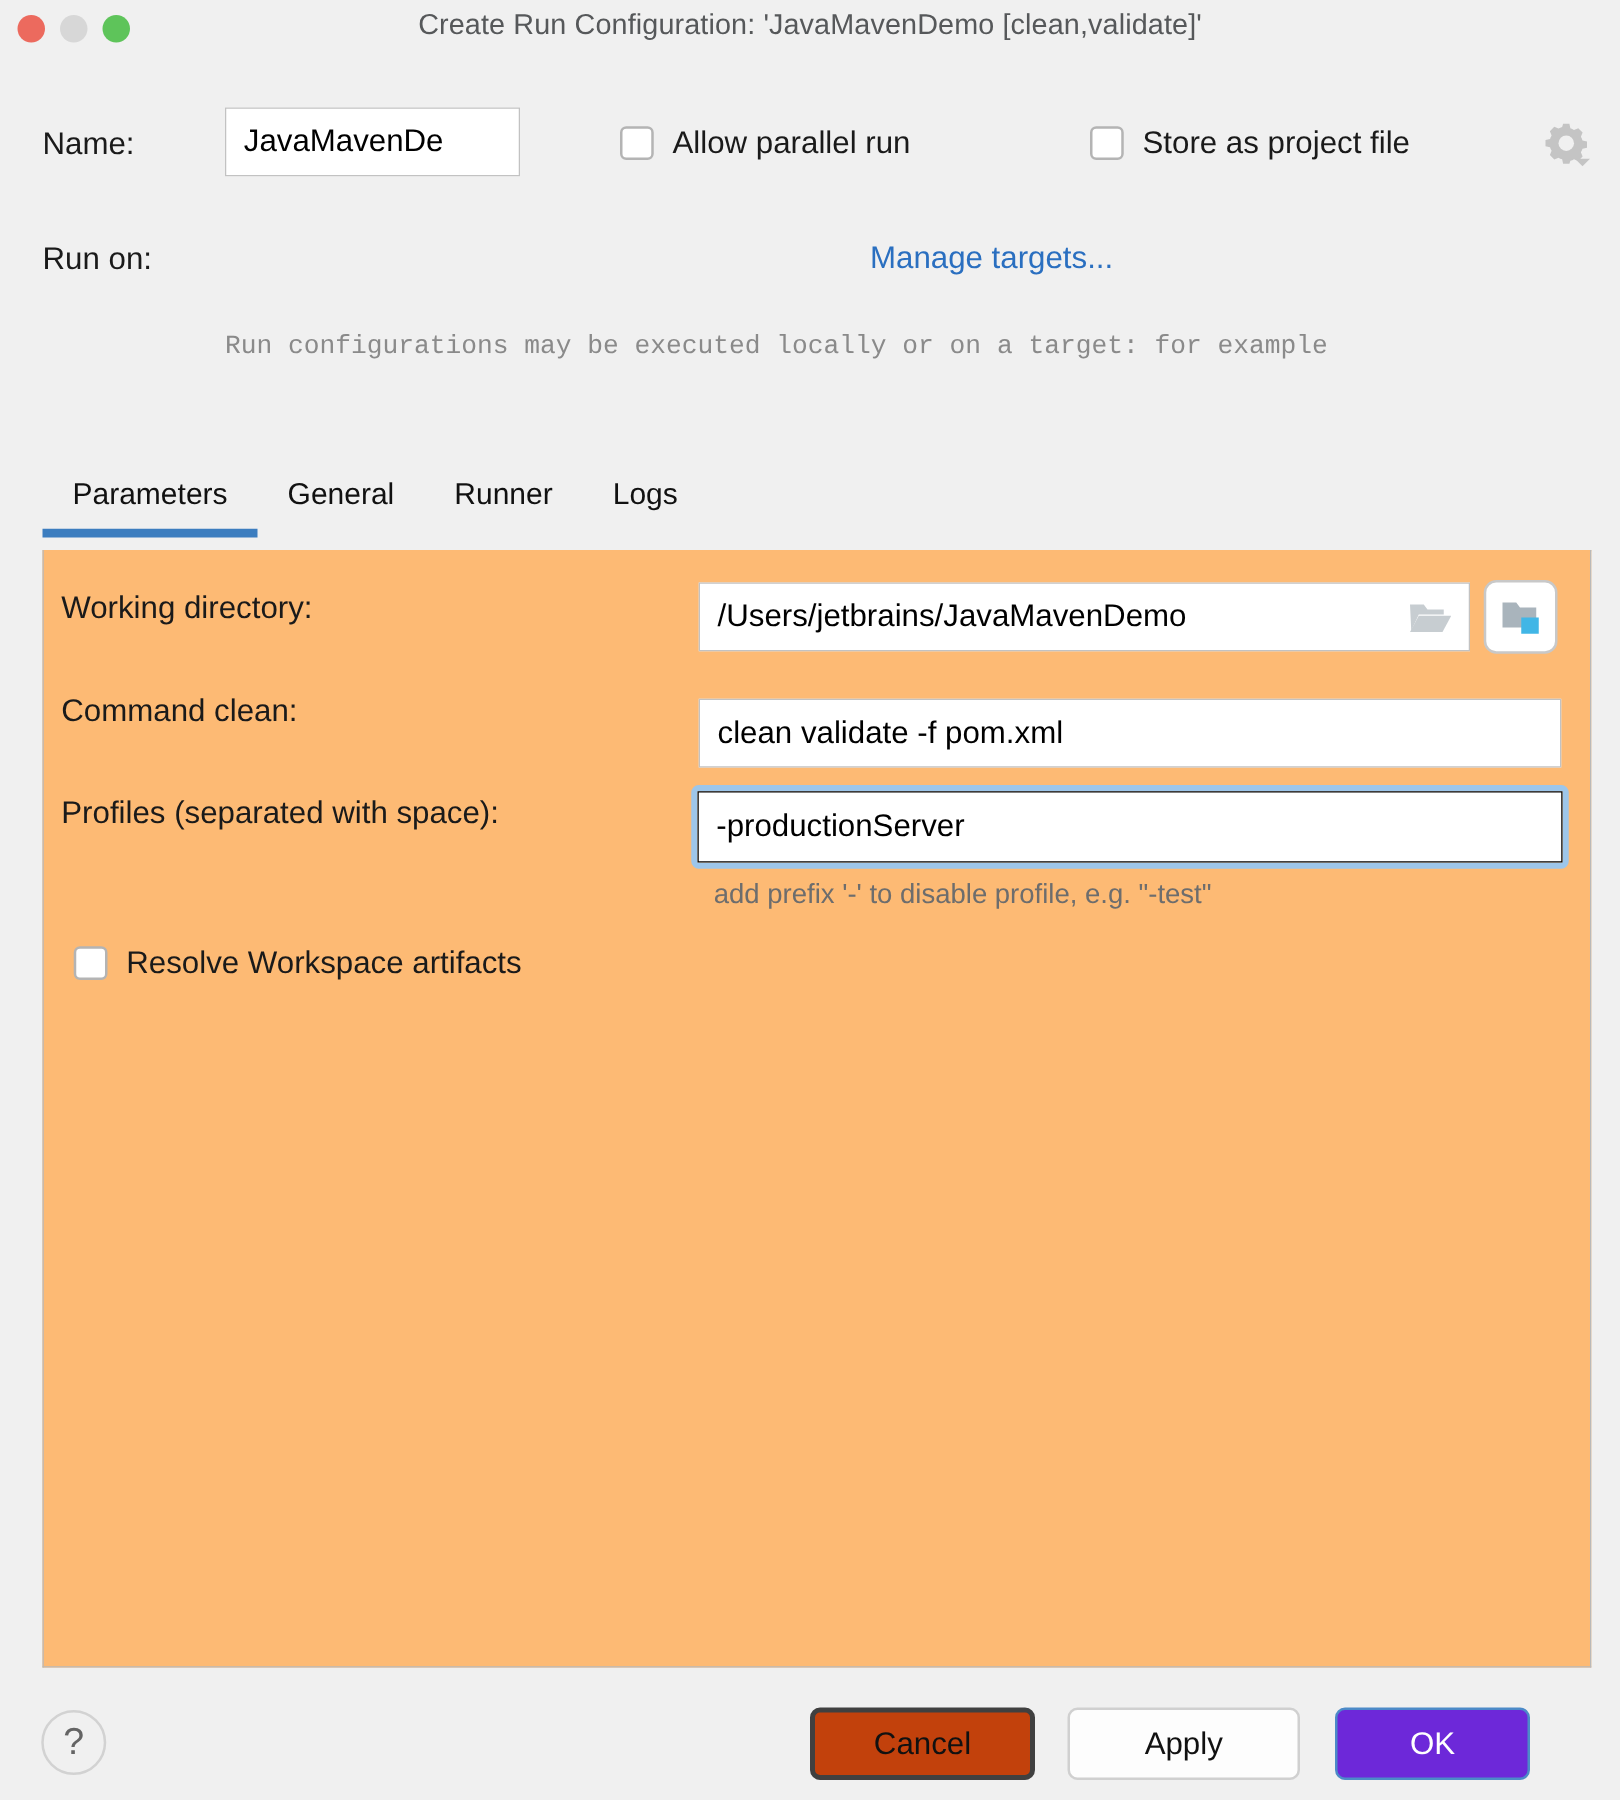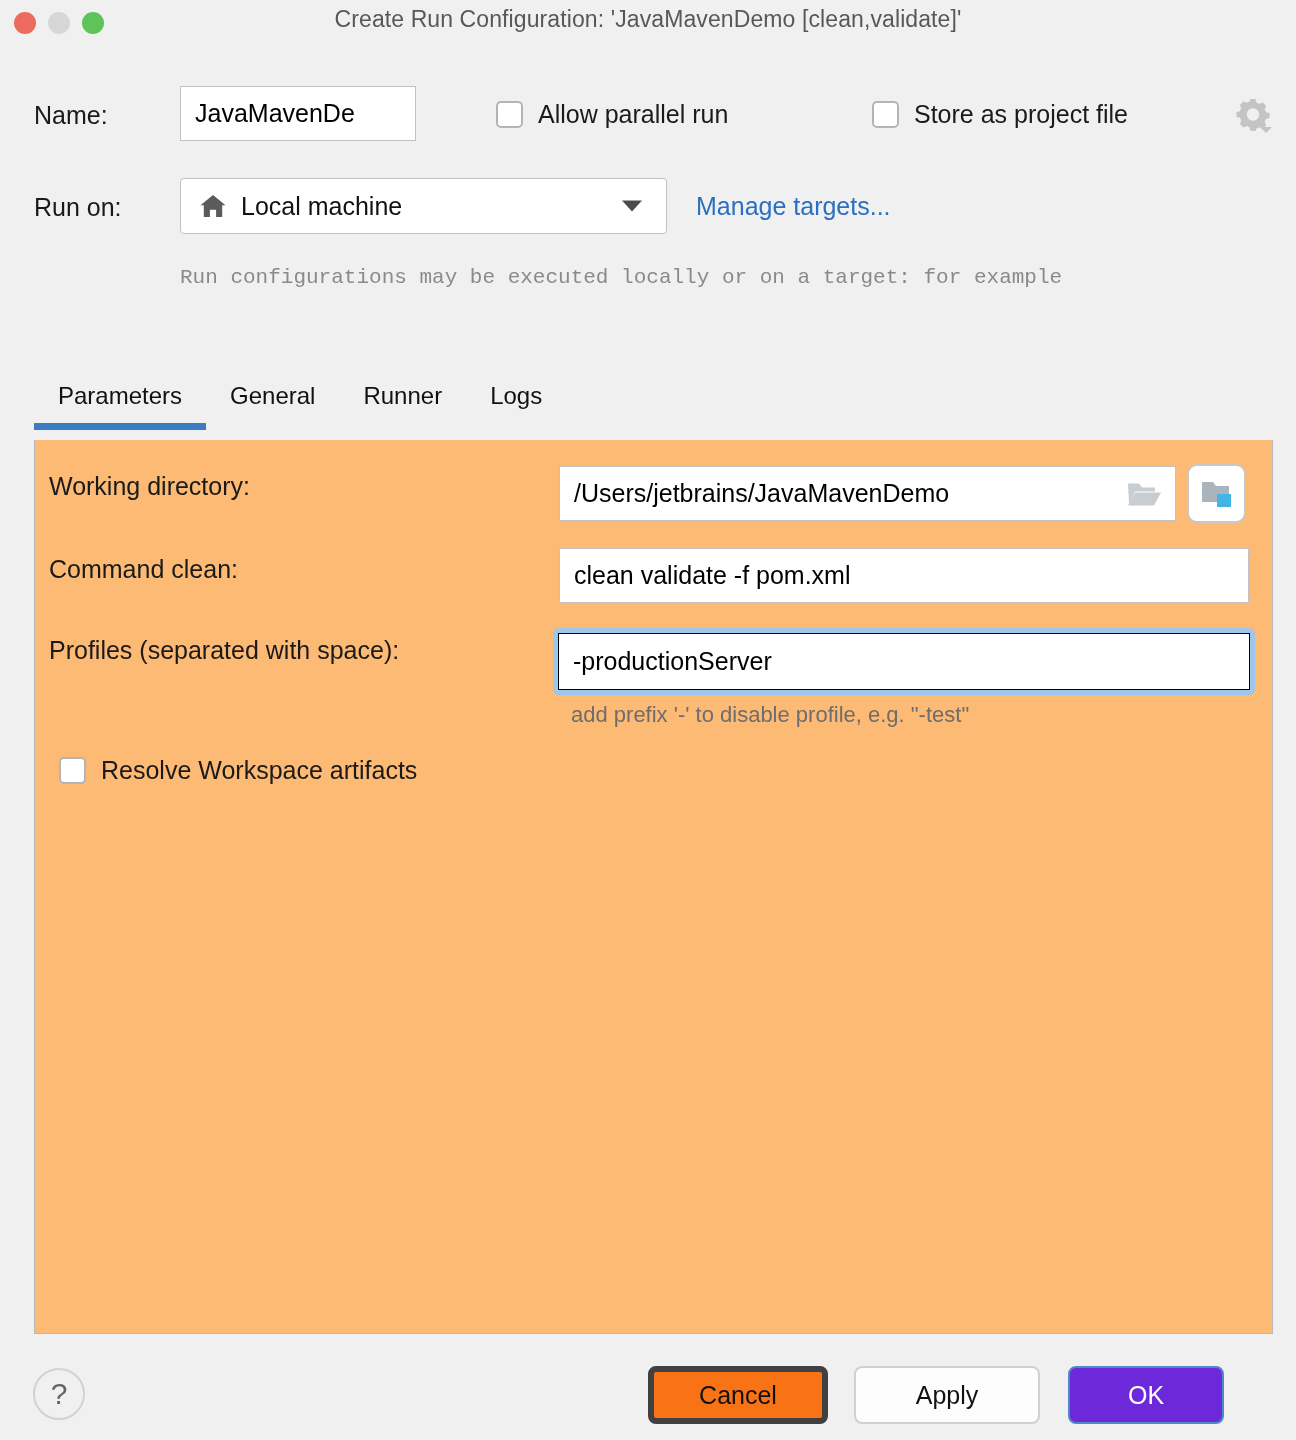--- a/index.html
+++ b/index.html
@@ -125,21 +125,21 @@
   #row-cmd    { left: 14px; top: 115px; }
   #row-prof   { left: 14px; top: 196px; }
 
   .ptext {
     position: absolute;
     background: #fff; border: 1px solid #c2c2c2;
     font-size: 25px; color: #000;
     padding: 0 14px; display: flex; align-items: center;
   }
   #wd-field   { left: 524px; top: 26px; width: 617px; height: 55px; }
-  #cmd-field  { left: 524px; top: 108px; width: 690px; height: 55px; }
+  #cmd-field  { left: 524px; top: 119px; width: 690px; height: 55px; }
 
   #wd-folder-icon { position: absolute; right: 14px; top: 50%; transform: translateY(-50%); }
 
   #wd-macro-btn {
     position: absolute; left: 1152px; top: 24px;
     width: 59px; height: 59px;
     background: #fff; border: 2px solid #c8c8c8; border-radius: 10px;
     display: flex; align-items: center; justify-content: center;
   }
 
@@ -167,21 +167,21 @@
     width: 52px; height: 52px; border-radius: 50%;
     border: 2px solid #d2d2d2; background: #f0f0f0;
     display: flex; align-items: center; justify-content: center;
     font-size: 30px; color: #646464;
   }
   .btn {
     position: absolute; top: 1366px; height: 58px;
     border-radius: 8px; display: flex; align-items: center; justify-content: center;
     font-size: 25px;
   }
-  #btn-cancel { left: 648px; width: 180px; background: #f97316; border: 6px solid #404040; color: #111; }
+  #btn-cancel { left: 648px; width: 180px; background: #c2410c; border: 4px solid #404040; color: #111; }
   #btn-apply  { left: 854px; width: 186px; background: #fdfdfd; border: 2px solid #d0d0d0; color: #111; }
   #btn-ok     { left: 1068px; width: 156px; background: #6d28d9; border: 2px solid #4c8ac8; color: #fff; }
 </style>
 </head>
 <body>
 
 <div id="dialog">
 
   <div id="titlebar">
     <div id="traffic">
@@ -210,27 +210,20 @@
   <div id="gear-btn">
     <svg width="40" height="40" viewBox="0 0 40 40">
       <path fill="#c4c4c4" d="M17.5 3h5l.8 3.6c1 .3 2 .7 2.9 1.3l3.4-1.4 3.5 3.5-1.4 3.4c.6.9 1 1.9 1.3 2.9l3.6.8v5l-3.6.8c-.3 1-.7 2-1.3 2.9l1.4 3.4-3.5 3.5-3.4-1.4c-.9.6-1.9 1-2.9 1.3L22.5 35h-5l-.8-3.6c-1-.3-2-.7-2.9-1.3l-3.4 1.4-3.5-3.5 1.4-3.4c-.6-.9-1-1.9-1.3-2.9L3.4 21v-5l3.6-.8c.3-1 .7-2 1.3-2.9L6.9 8.9l3.5-3.5 3.4 1.4c.9-.6 1.9-1 2.9-1.3L17.5 3z"></path>
       <circle cx="20" cy="18.5" r="6.2" fill="#f0f0f0"></circle>
       <path fill="#c4c4c4" d="M27 31h12l-6 6z"></path>
     </svg>
   </div>
 
   <div class="row-runon">
     <div class="lbl" id="runon-label">Run on:</div>
-    <div id="runon-combo">
-      <svg id="home-icon" viewBox="0 0 28 26">
-        <path fill="#5b5b5b" d="M14 2 1.5 12.2h3.3V24h6.1v-7.3h6.2V24h6.1V12.2h3.3z"></path>
-      </svg>
-      <div id="runon-value">Local machine</div>
-      <div id="combo-arrow"></div>
-    </div>
     <div id="manage-targets">Manage targets...</div>
   </div>
 
   <div id="hint-block">
     <div>Run configurations may be executed locally or on a target: for example</div>
   </div>
 
   <div id="tabs">
     <div class="tab active">Parameters</div>
     <div class="tab">General</div>

